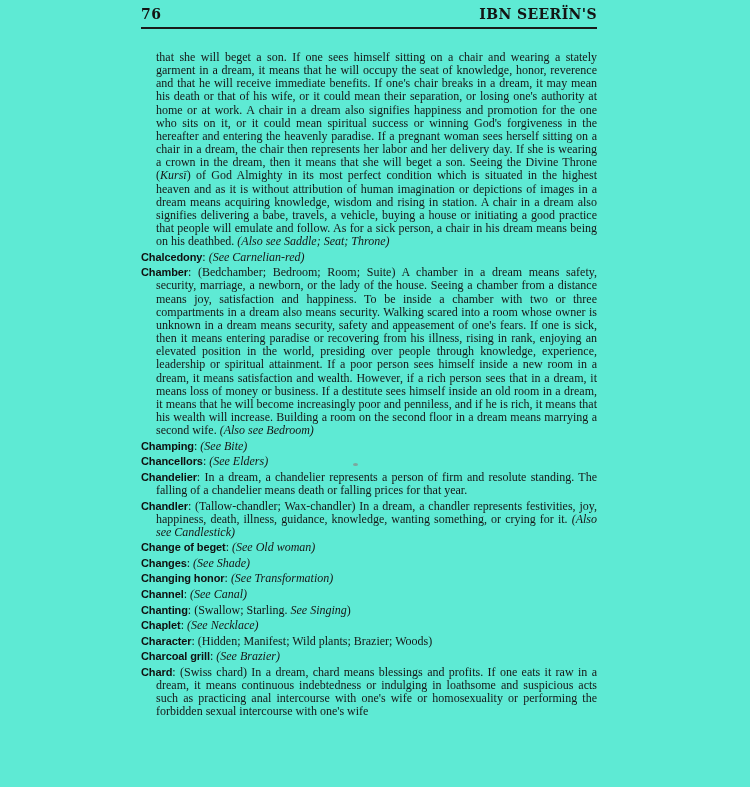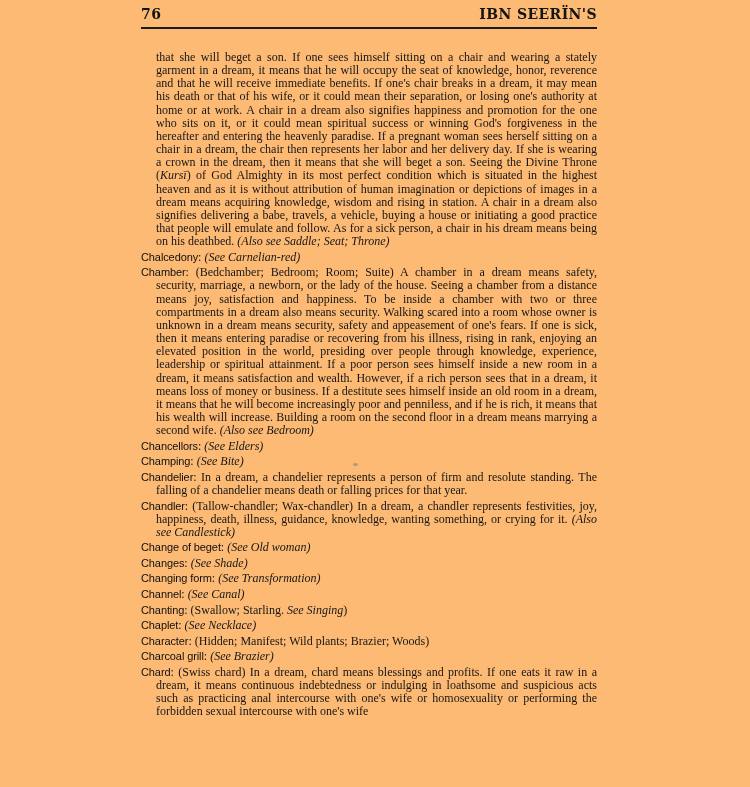--- a/index.html
+++ b/index.html
@@ -4,21 +4,21 @@
 <style>
   html, body { margin: 0; padding: 0; }
   body {
     width: 750px; height: 787px;
     background: #fbfbf8;
     position: relative;
     overflow: hidden;
   }
   .page {
     position: absolute; inset: 0;
-    background: #fdba74;
+    background: #5eead4;
     padding-left: 40px;
   }
   .content {
     position: absolute;
     left: 141px; top: 5px;
     width: 456px;
   }
   .header {
     display: flex;
     justify-content: space-between;
@@ -40,21 +40,21 @@
     color: #161616;
     text-align: justify;
     margin: 0;
     padding-left: 15px;
   }
   .entry + .entry { margin-top: 2.4px; }
   .entry.hanging { text-indent: -15px; }
   .entry.continuation { text-indent: 0; }
   .term {
     font-family: "Liberation Sans", sans-serif;
-    font-weight: normal;
+    font-weight: bold;
     font-size: 11px;
     letter-spacing: -0.1px;
     color: #101010;
   }
   .it { font-style: italic; }
   .rm { font-style: normal; }
   .speck {
     position: absolute;
     left: 353px; top: 463px;
     width: 5px; height: 3px;
@@ -69,27 +69,27 @@
 <div class="page">
   <div class="content">
     <div class="header">
       <span>76</span>
       <span>IBN SEERÏN'S</span>
     </div>
     <div class="entries" id="entries">
         <p class="entry continuation"><span class="rm">that she will beget a son. If one sees himself sitting on a chair and wearing a stately garment in a dream, it means that he will occupy the seat of knowledge, honor, reverence and that he will receive immediate benefits. If one's chair breaks in a dream, it may mean his death or that of his wife, or it could mean their separation, or losing one's authority at home or at work. A chair in a dream also signifies happiness and promotion for the one who sits on it, or it could mean spiritual success or winning God's forgiveness in the hereafter and entering the heavenly paradise. If a pregnant woman sees herself sitting on a chair in a dream, the chair then represents her labor and her delivery day. If she is wearing a crown in the dream, then it means that she will beget a son. Seeing the Divine Throne (</span><span class="it">Kursī</span><span class="rm">) of God Almighty in its most perfect condition which is situated in the highest heaven and as it is without attribution of human imagination or depictions of images in a dream means acquiring knowledge, wisdom and rising in station. A chair in a dream also signifies delivering a babe, travels, a vehicle, buying a house or initiating a good practice that people will emulate and follow. As for a sick person, a chair in his dream means being on his deathbed. </span><span class="it">(Also see Saddle; Seat; Throne)</span></p>
         <p class="entry hanging"><span class="term">Chalcedony</span><span class="rm">: </span><span class="it">(See Carnelian-red)</span></p>
         <p class="entry hanging"><span class="term">Chamber</span><span class="rm">: </span><span class="rm">(Bedchamber; Bedroom; Room; Suite) A chamber in a dream means safety, security, marriage, a newborn, or the lady of the house. Seeing a chamber from a distance means joy, satisfaction and happiness. To be inside a chamber with two or three compartments in a dream also means security. Walking scared into a room whose owner is unknown in a dream means security, safety and appeasement of one's fears. If one is sick, then it means entering paradise or recovering from his illness, rising in rank, enjoying an elevated position in the world, presiding over people through knowledge, experience, leadership or spiritual attainment. If a poor person sees himself inside a new room in a dream, it means satisfaction and wealth. However, if a rich person sees that in a dream, it means loss of money or business. If a destitute sees himself inside an old room in a dream, it means that he will become increasingly poor and penniless, and if he is rich, it means that his wealth will increase. Building a room on the second floor in a dream means marrying a second wife. </span><span class="it">(Also see Bedroom)</span></p>
+        <p class="entry hanging"><span class="term">Champing</span><span class="rm">: </span><span class="it">(See Bite)</span></p>
         <p class="entry hanging"><span class="term">Chancellors</span><span class="rm">: </span><span class="it">(See Elders)</span></p>
-        <p class="entry hanging"><span class="term">Champing</span><span class="rm">: </span><span class="it">(See Bite)</span></p>
         <p class="entry hanging"><span class="term">Chandelier</span><span class="rm">: </span><span class="rm">In a dream, a chandelier represents a person of firm and resolute standing. The falling of a chandelier means death or falling prices for that year.</span></p>
         <p class="entry hanging"><span class="term">Chandler</span><span class="rm">: </span><span class="rm">(Tallow-chandler; Wax-chandler) In a dream, a chandler represents festivities, joy, happiness, death, illness, guidance, knowledge, wanting something, or crying for it. </span><span class="it">(Also see Candlestick)</span></p>
         <p class="entry hanging"><span class="term">Change of beget</span><span class="rm">: </span><span class="it">(See Old woman)</span></p>
         <p class="entry hanging"><span class="term">Changes</span><span class="rm">: </span><span class="it">(See Shade)</span></p>
-        <p class="entry hanging"><span class="term">Changing form</span><span class="rm">: </span><span class="it">(See Transformation)</span></p>
+        <p class="entry hanging"><span class="term">Changing honor</span><span class="rm">: </span><span class="it">(See Transformation)</span></p>
         <p class="entry hanging"><span class="term">Channel</span><span class="rm">: </span><span class="it">(See Canal)</span></p>
         <p class="entry hanging"><span class="term">Chanting</span><span class="rm">: </span><span class="rm">(Swallow; Starling. </span><span class="it">See Singing</span><span class="rm">)</span></p>
         <p class="entry hanging"><span class="term">Chaplet</span><span class="rm">: </span><span class="it">(See Necklace)</span></p>
         <p class="entry hanging"><span class="term">Character</span><span class="rm">: </span><span class="rm">(Hidden; Manifest; Wild plants; Brazier; Woods)</span></p>
         <p class="entry hanging"><span class="term">Charcoal grill</span><span class="rm">: </span><span class="it">(See Brazier)</span></p>
         <p class="entry hanging"><span class="term">Chard</span><span class="rm">: </span><span class="rm">(Swiss chard) In a dream, chard means blessings and profits. If one eats it raw in a dream, it means continuous indebtedness or indulging in loathsome and suspicious acts such as practicing anal intercourse with one's wife or homosexuality or performing the forbidden sexual intercourse with one's wife</span></p>
       </div>
   </div>
   <div class="speck"></div>
 </div>

